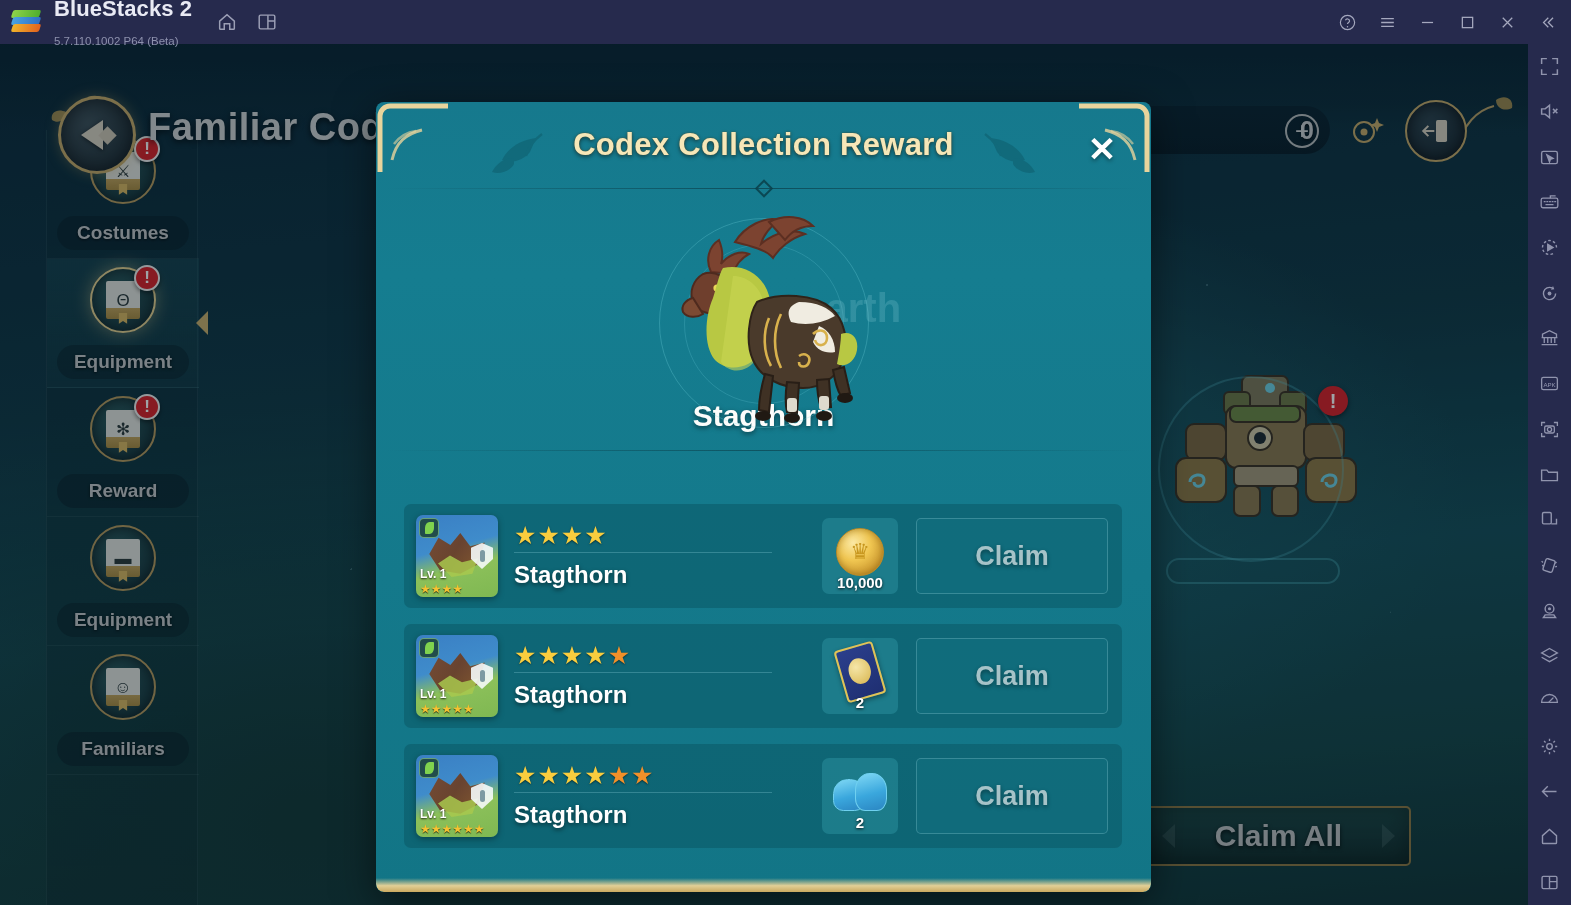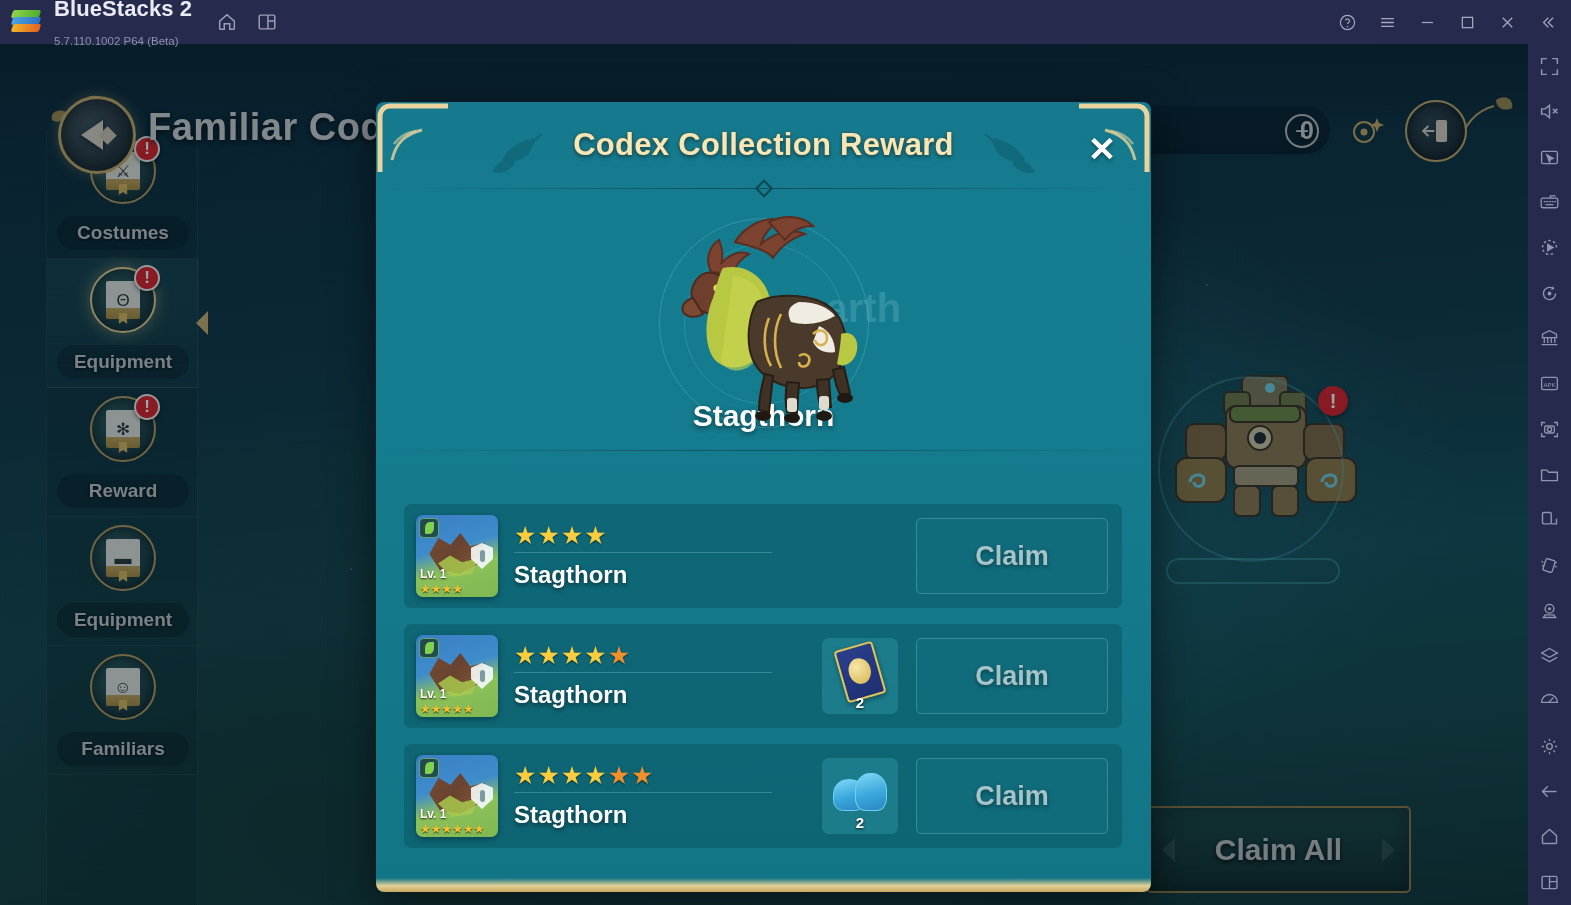--- a/index.html
+++ b/index.html
@@ -204,21 +204,21 @@
     position:absolute; left: 16px; top: 196px; width: 174px; height: 26px; border-radius: 13px;
     border: 2px solid rgba(90,200,215,.35);
   }
   .golem-badge {
     position:absolute; right: 32px; top: 24px; width: 30px;height:30px;border-radius:50%;
     background:#d8232a;color:#fff;font-size:20px;font-weight:bold;text-align:center;line-height:30px;
     z-index: 8; box-shadow: 0 2px 5px rgba(0,0,0,.5);
   }
 
   .claim-all {
-    position: absolute; left: 1146px; top: 762px; width: 265px; height: 87px;
+    position: absolute; left: 1146px; top: 762px; width: 265px; height: 60px;
     background: linear-gradient(180deg, #1d4a49 0%, #16393a 55%, #12302f 100%);
     border: 2px solid #8d7a46; border-radius: 5px;
     display:flex; align-items:center; justify-content:center;
     color: #bdc2c4; font-size: 30px; font-weight: bold;
     text-shadow: 0 2px 4px rgba(0,0,0,.7);
     box-shadow: inset 0 0 22px rgba(0,0,0,.35);
     z-index: 12;
   }
   .claim-all::before, .claim-all::after{
     content:""; position:absolute; top:50%; transform:translateY(-50%);
@@ -739,20 +739,24 @@
           <div class="rinfo">
             <div class="stars">
               <span class="y">★</span>
                 <span class="y">★</span>
                 <span class="y">★</span>
                 <span class="y">★</span>
             </div>
             <div class="rsep"></div>
             <div class="rname">Stagthorn</div>
           </div>
+          <div class="ritem">
+            <div class="icon-coin"></div>
+            <div class="qty">10,000</div>
+          </div>
           <div class="claim-btn">Claim</div>
         </div>
 
         <div class="rrow">
           <div class="fcard">
             <div class="beast"></div>
             <div class="moss"></div>
             <div class="elem">
                 <i></i>
               </div>

